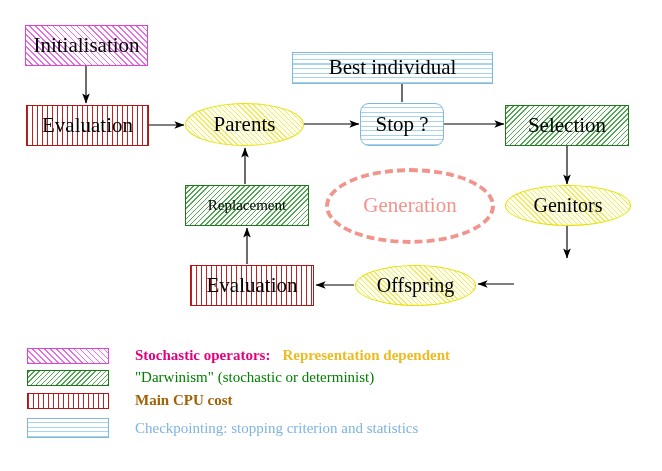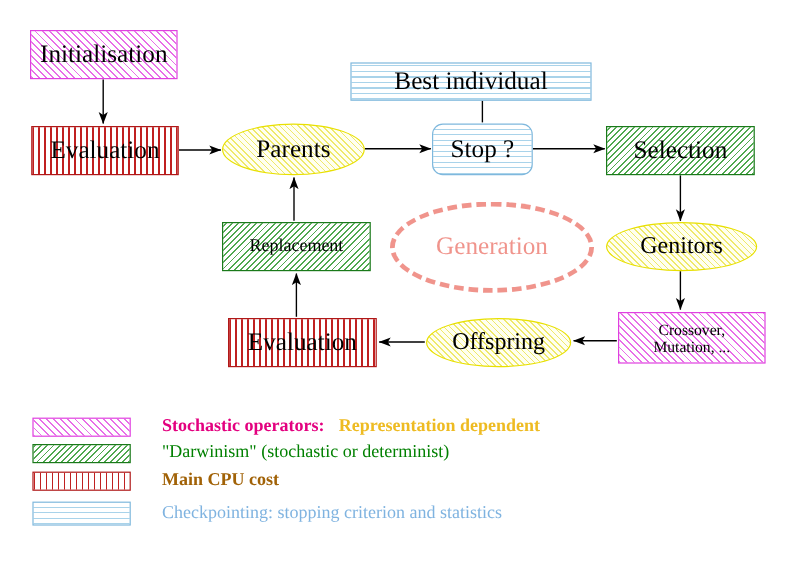--- a/index.html
+++ b/index.html
@@ -204,24 +204,20 @@
   </div>
 
   <div class="node fill-yellow ellipse" id="n-genitors">
     <span class="lbl">Genitors</span>
   </div>
 
   <div class="node fill-green" id="n-selection">
     <span class="lbl">Selection</span>
   </div>
 
-  <div class="node fill-magenta" id="n-crossover">
-    <span class="lbl">Crossover,
-Mutation, ...</span>
-  </div>
 
   <div class="node fill-yellow ellipse" id="n-offspring">
     <span class="lbl">Offspring</span>
   </div>
 
   <div class="node fill-red" id="n-evaluation-bot">
     <span class="lbl">Evaluation</span>
   </div>
 
   <div class="node fill-green" id="n-replacement">

